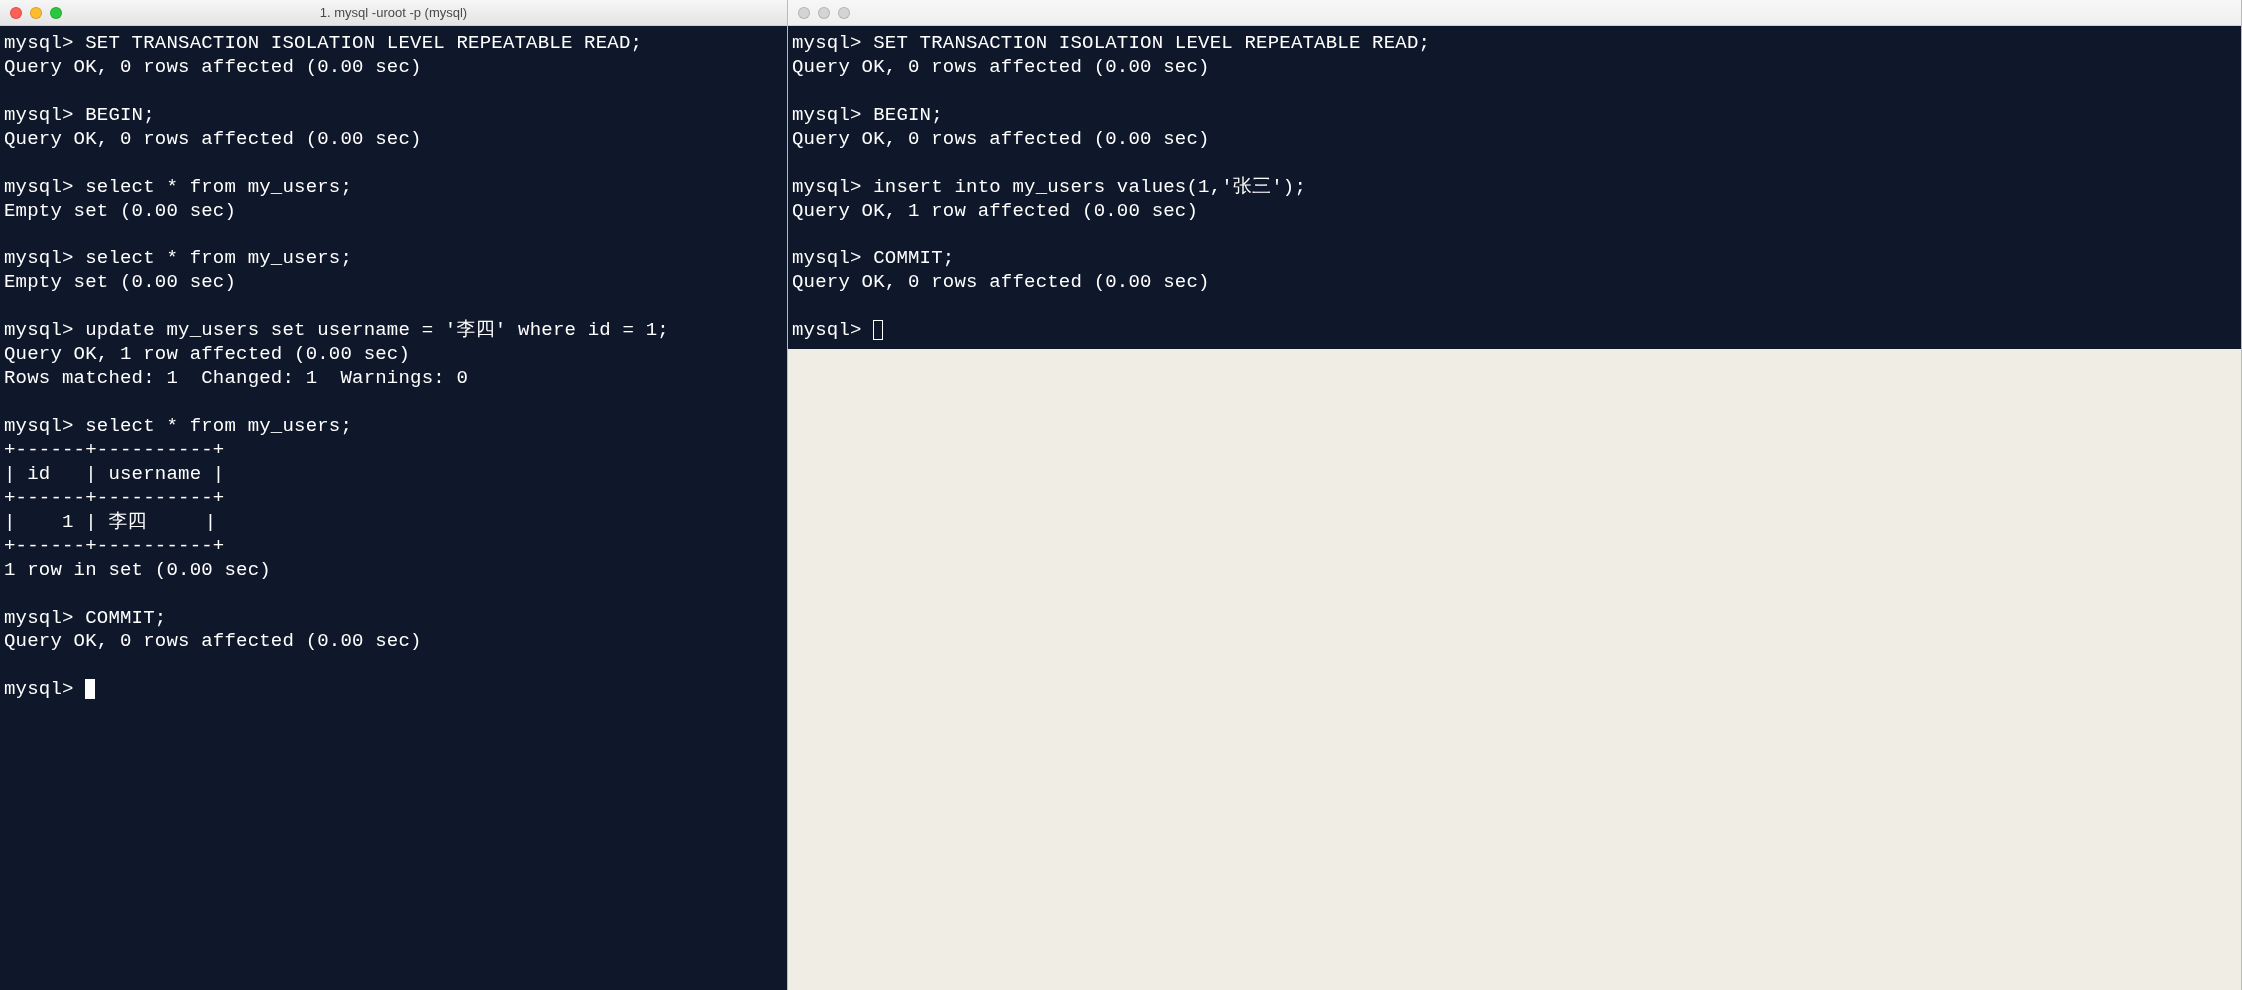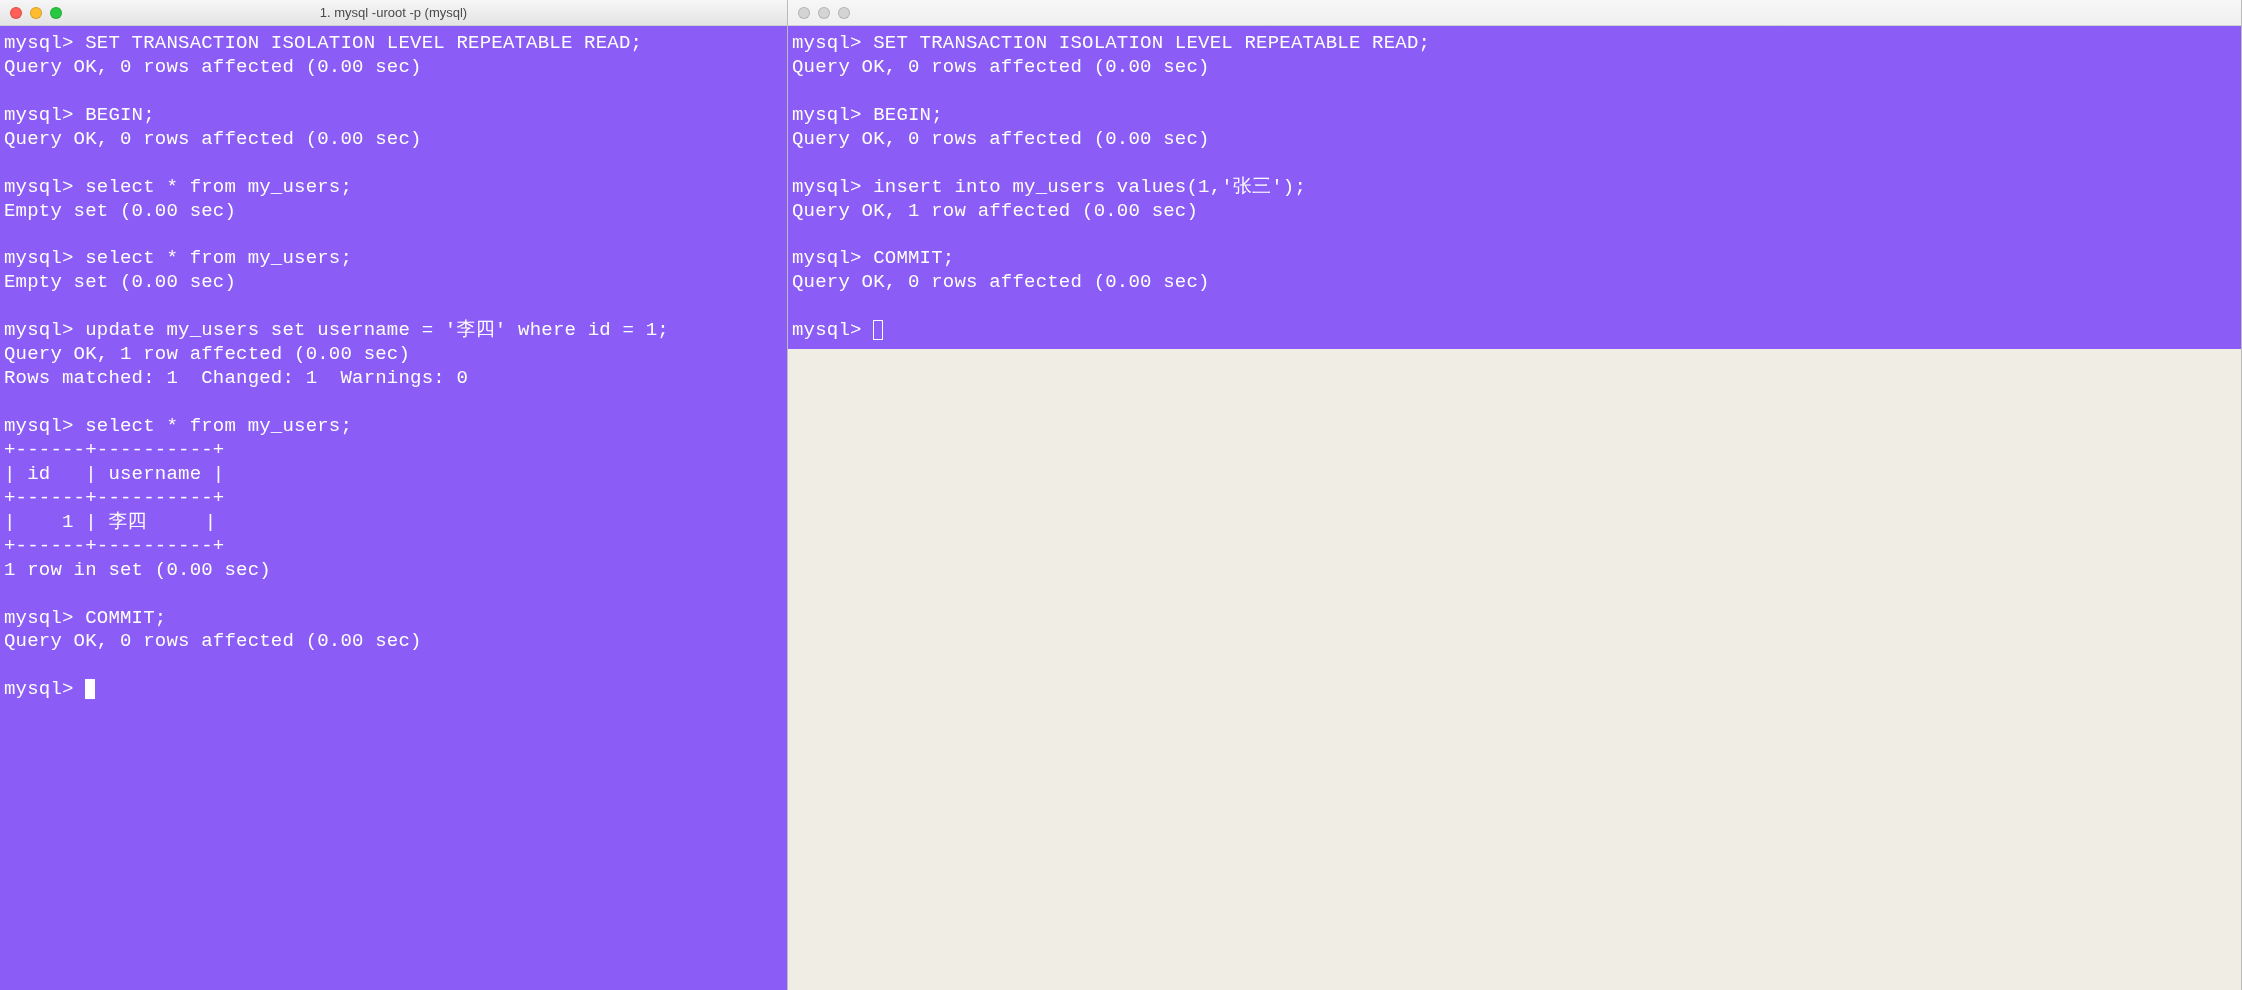--- a/index.html
+++ b/index.html
@@ -46,21 +46,21 @@
     position: absolute;
     left: 0; right: 0;
     text-align: center;
     font-family: -apple-system, "Helvetica Neue", Arial, sans-serif;
     font-size: 13px;
     color: #4a4a4a;
     pointer-events: none;
   }
   .titlebar.inactive .title { color: #9a9a9a; }
   .terminal {
-    background: #8b5cf6;
+    background: #0f172a;
     color: #fff;
     padding: 6px 4px;
     white-space: pre;
     line-height: 1.26;
     flex: 0 0 auto;
     overflow: hidden;
     letter-spacing: 0.2px;
   }
   .window.left .terminal { flex: 1; }
   .right-bg {

